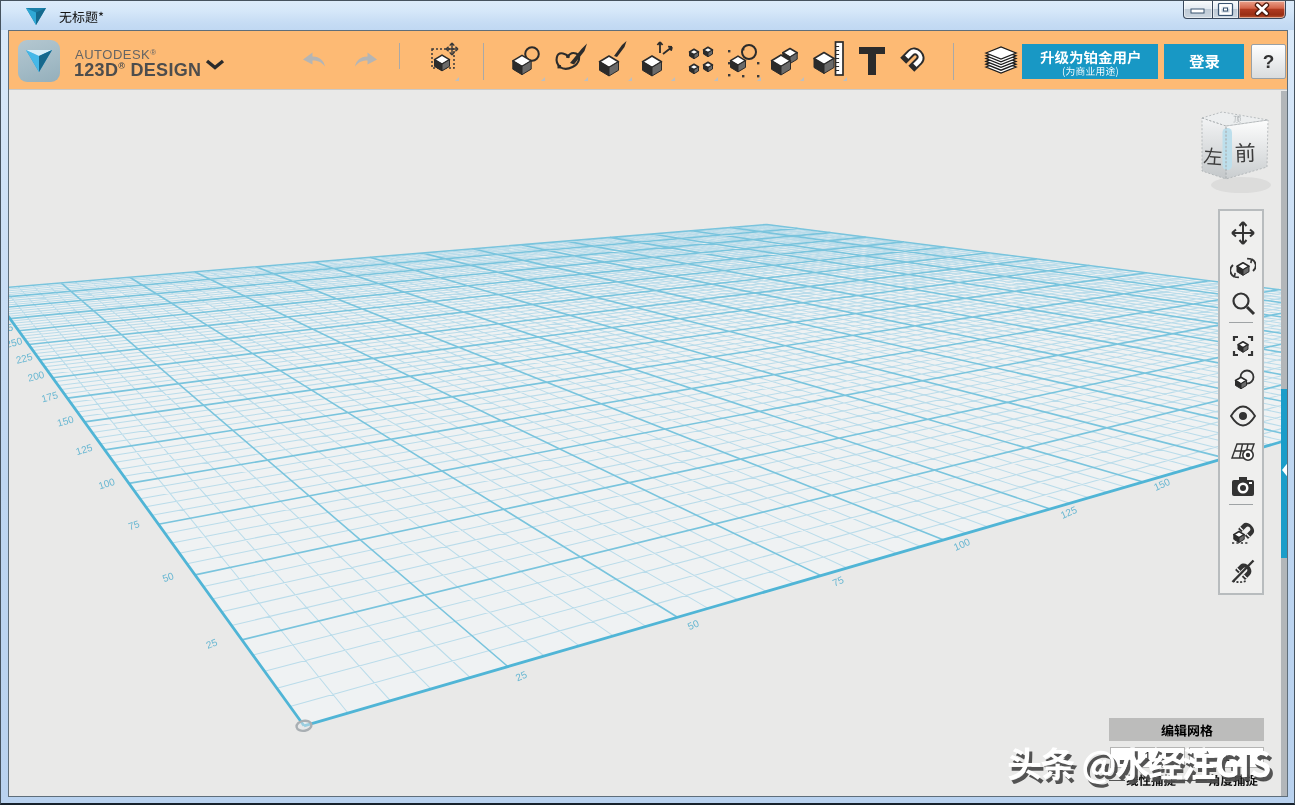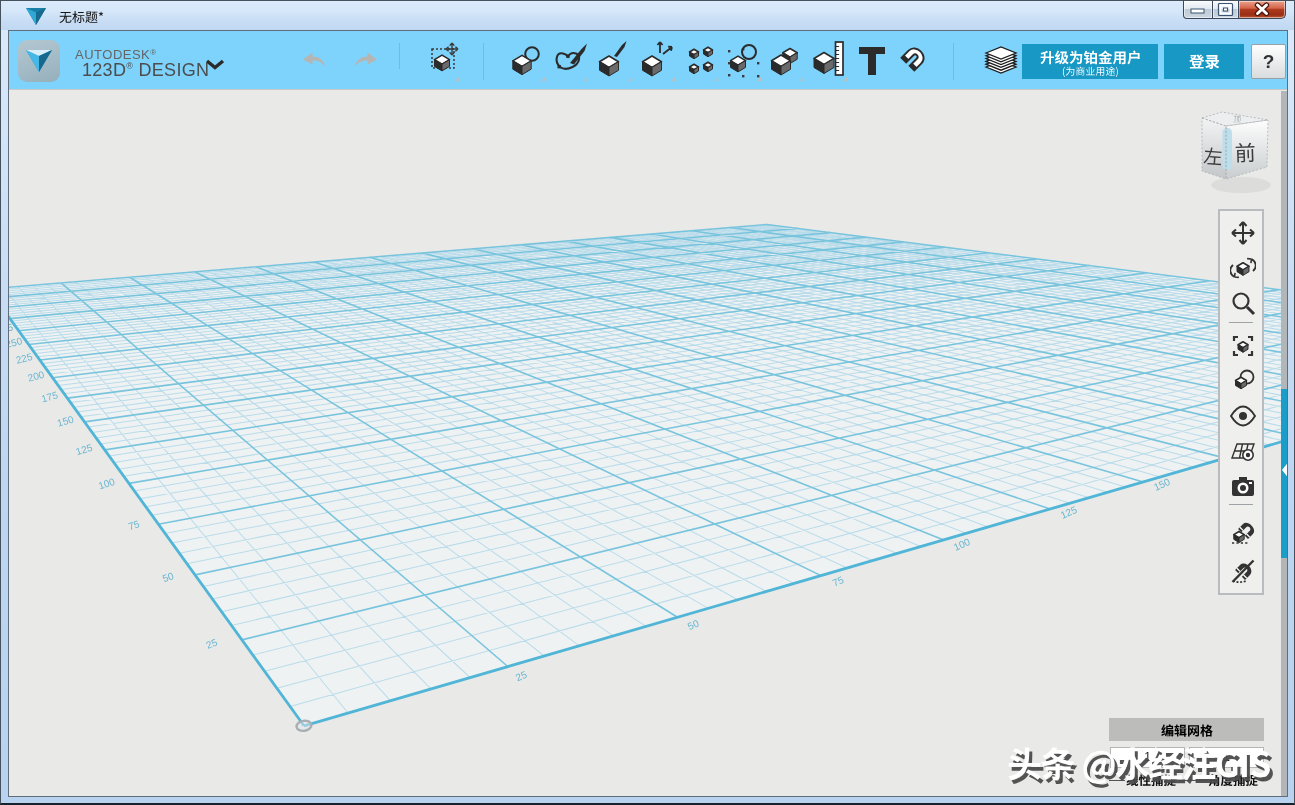--- a/index.html
+++ b/index.html
@@ -3,25 +3,25 @@
 *{margin:0;padding:0;box-sizing:border-box}
 html,body{width:1295px;height:805px;overflow:hidden;font-family:"Liberation Sans",sans-serif;background:#fff}
 .win{position:absolute;inset:0;background:linear-gradient(180deg,#dcebfa 0%,#cbdff5 30%,#bed6f1 60%,#b9d2ef 100%);border:1px solid #45525e;border-bottom:2px solid #17222c}
 .titlebar{position:absolute;left:0;top:0;right:0;height:29px;background:linear-gradient(180deg,#dcebfa 0%,#d5e7f9 35%,#c6dcf4 75%,#c0d8f2 100%)}
 .content{position:absolute;left:7px;top:29px;width:1280px;height:767px;border:1px solid #5f6e7a;background:#e9e9e8}
 .caps{position:absolute;right:8px;top:0;width:103px;height:19px}
 .cap{position:absolute;top:0;height:18px;border:1px solid #39485c;border-top:none;box-shadow:inset 0 0 0 1px rgba(255,255,255,0.5);background:linear-gradient(180deg,#f8fbfd 0%,#e3eaf1 45%,#bfcbd7 50%,#ccd6e0 100%)}
 .cap.min{left:0;width:30px;border-radius:0 0 0 4px}
 .cap.max{left:29px;width:27px}
 .cap.close{left:55px;width:48px;border-radius:0 0 5px 0;background:linear-gradient(180deg,#eba28d 0%,#d4654a 42%,#b03a20 50%,#982e14 82%,#c25931 100%)}
-.toolbar{position:absolute;left:0;top:0;width:1278px;height:59px;background:#7dd3fc;border-bottom:1px solid #c9c9c8}
+.toolbar{position:absolute;left:0;top:0;width:1278px;height:59px;background:#fdba74;border-bottom:1px solid #c9c9c8}
 .vp{position:absolute;left:0;top:60px;width:1278px;height:705px;background:#e9e9e8;overflow:hidden}
 .logo{position:absolute;left:9px;top:9px;width:42px;height:42px;border-radius:9px;background:linear-gradient(160deg,#b4c7d0 0%,#a3bbc6 55%,#94afbb 100%)}
 .brand1{position:absolute;left:66px;top:16px;font-size:13px;color:#656565;letter-spacing:0.5px}
-.brand2{position:absolute;left:73px;top:29px;font-size:18px;font-weight:normal;color:#4d4d4d;letter-spacing:0.3px}
+.brand2{position:absolute;left:65px;top:29px;font-size:18px;font-weight:bold;color:#4d4d4d;letter-spacing:0.3px}
 .divider{position:absolute;top:12px;width:1px;height:37px;background:#a9a9a8}
 .bluebtn{position:absolute;top:13px;height:35px;background:#1898c5}
 .helpbtn{position:absolute;left:1242px;top:13px;width:35px;height:35px;border:1px solid #98a0a6;border-radius:2px;background:linear-gradient(180deg,#fefefe,#d9dcde);color:#333;font-size:19px;font-weight:bold;text-align:center;line-height:33px}
 .icon{position:absolute;top:6px}
 .cmark{position:absolute;top:46px;width:0;height:0;border-left:4px solid transparent;border-bottom:4px solid #bfbfbe}
 .palette{position:absolute;left:1209px;top:118px;width:46px;height:386px;background:#efefee;border:2px solid #b8bcbe}
 .psep{position:absolute;left:9px;width:24px;height:1px;background:#9fa3a5}
 .sbtrack{position:absolute;left:1272px;top:0;width:9px;height:706px;background:#b2b6b9}
 .sbthumb{position:absolute;left:1272px;top:298px;width:9px;height:169px;background:#1b9dc9}
 .sbarrow{position:absolute;left:1273px;top:369px;width:0;height:0;border-top:10px solid transparent;border-bottom:10px solid transparent;border-right:8px solid #fff}

